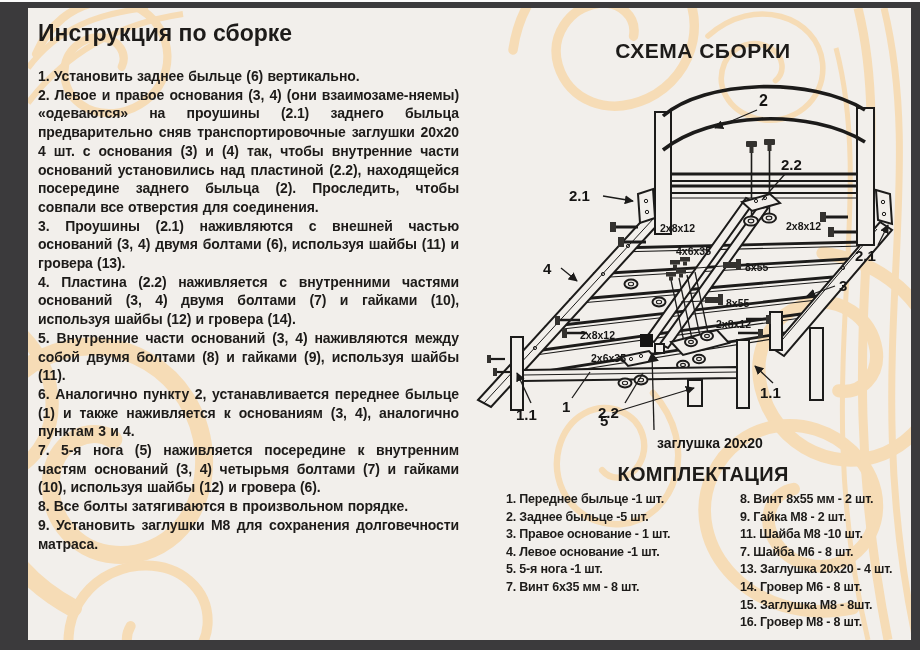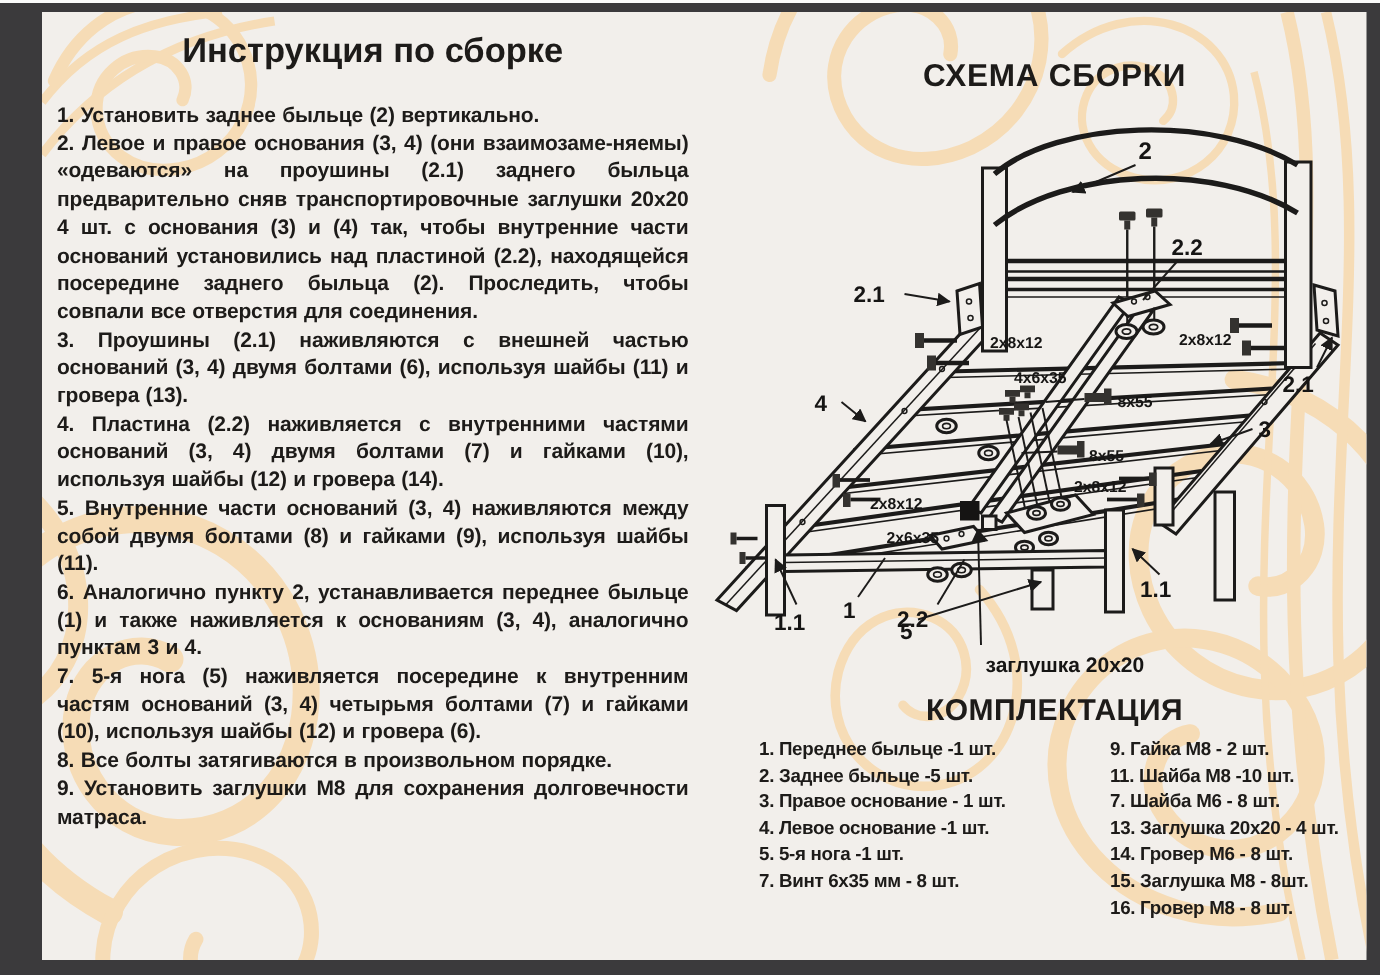--- a/index.html
+++ b/index.html
@@ -10,21 +10,21 @@
     color:#1d1b19;
   }
   .top-strip{position:absolute;top:0;left:0;width:920px;height:2px;background:#fbfbfb;z-index:6;}
   .paper{
     position:absolute;left:28px;top:8px;width:883px;height:632px;
     background:#f2efeb;overflow:hidden;
   }
   .ornaments{position:absolute;left:0;top:0;z-index:0;}
   .instructions{position:absolute;left:10px;top:12px;width:421px;z-index:2;}
   .instr-title{
-    font-size:23px;font-weight:bold;text-align:center;
+    font-size:23px;font-weight:bold;
     margin:0 0 20px 0;
   }
   .step{
     font-size:14px;font-weight:bold;line-height:18.7px;
     text-align:justify;margin:0;letter-spacing:-0.1px;
     word-spacing:0.5px;
   }
   .schema-title{
     position:absolute;left:455px;top:31px;width:440px;text-align:center;
     font-size:21px;font-weight:bold;z-index:2;letter-spacing:0.5px;
@@ -78,21 +78,21 @@
       <path d="M830,0 C870,160 800,330 860,632" fill="none" stroke-width="9"></path>
       <path d="M856,0 C900,180 830,360 888,632" fill="none" stroke-width="7"></path>
       <path d="M808,40 C850,200 780,380 840,632" fill="none" stroke-width="5"></path>
     </g>
   </svg>
 
   <div class="instructions">
     <h1 class="instr-title">Инструкция по сборке</h1>
     <div>
 
-        <p class="step">1. Установить заднее быльце (2) вертикально.</p>
+        <p class="step">1. Установить заднее быльце (6) вертикально.</p>
 
         <p class="step">2. Левое и правое основания (3, 4) (они взаимозаме-няемы) «одеваются» на проушины (2.1) заднего быльца предварительно сняв транспортировочные заглушки 20х20 4 шт. с основания (3) и (4) так, чтобы внутренние части оснований установились над пластиной (2.2), находящейся посередине заднего быльца (2). Проследить, чтобы совпали все отверстия для соединения.</p>
 
         <p class="step">3. Проушины (2.1) наживляются с внешней частью оснований (3, 4) двумя болтами (6), используя шайбы (11) и гровера (13).</p>
 
         <p class="step">4. Пластина (2.2) наживляется с внутренними частями оснований (3, 4) двумя болтами (7) и гайками (10), используя шайбы (12) и гровера (14).</p>
 
         <p class="step">5. Внутренние части оснований (3, 4) наживляются между собой двумя болтами (8) и гайками (9), используя шайбы (11).</p>
 
         <p class="step">6. Аналогично пункту 2, устанавливается переднее быльце (1) и также наживляется к основаниям (3, 4), аналогично пунктам 3 и 4.</p>
@@ -356,20 +356,21 @@
       <p>4. Левое основание -1 шт.</p>
 
       <p>5. 5-я нога -1 шт.</p>
 
 
       <p>7. Винт 6х35 мм - 8 шт.</p>
     </div>
 
   <div class="pcol c2">
 
+      <p>8. Винт 8х55 мм - 2 шт.</p>
 
       <p>9. Гайка М8 - 2 шт.</p>
 
 
       <p>11. Шайба М8 -10 шт.</p>
 
       <p>7. Шайба М6 - 8 шт.</p>
 
       <p>13. Заглушка 20х20 - 4 шт.</p>
 

